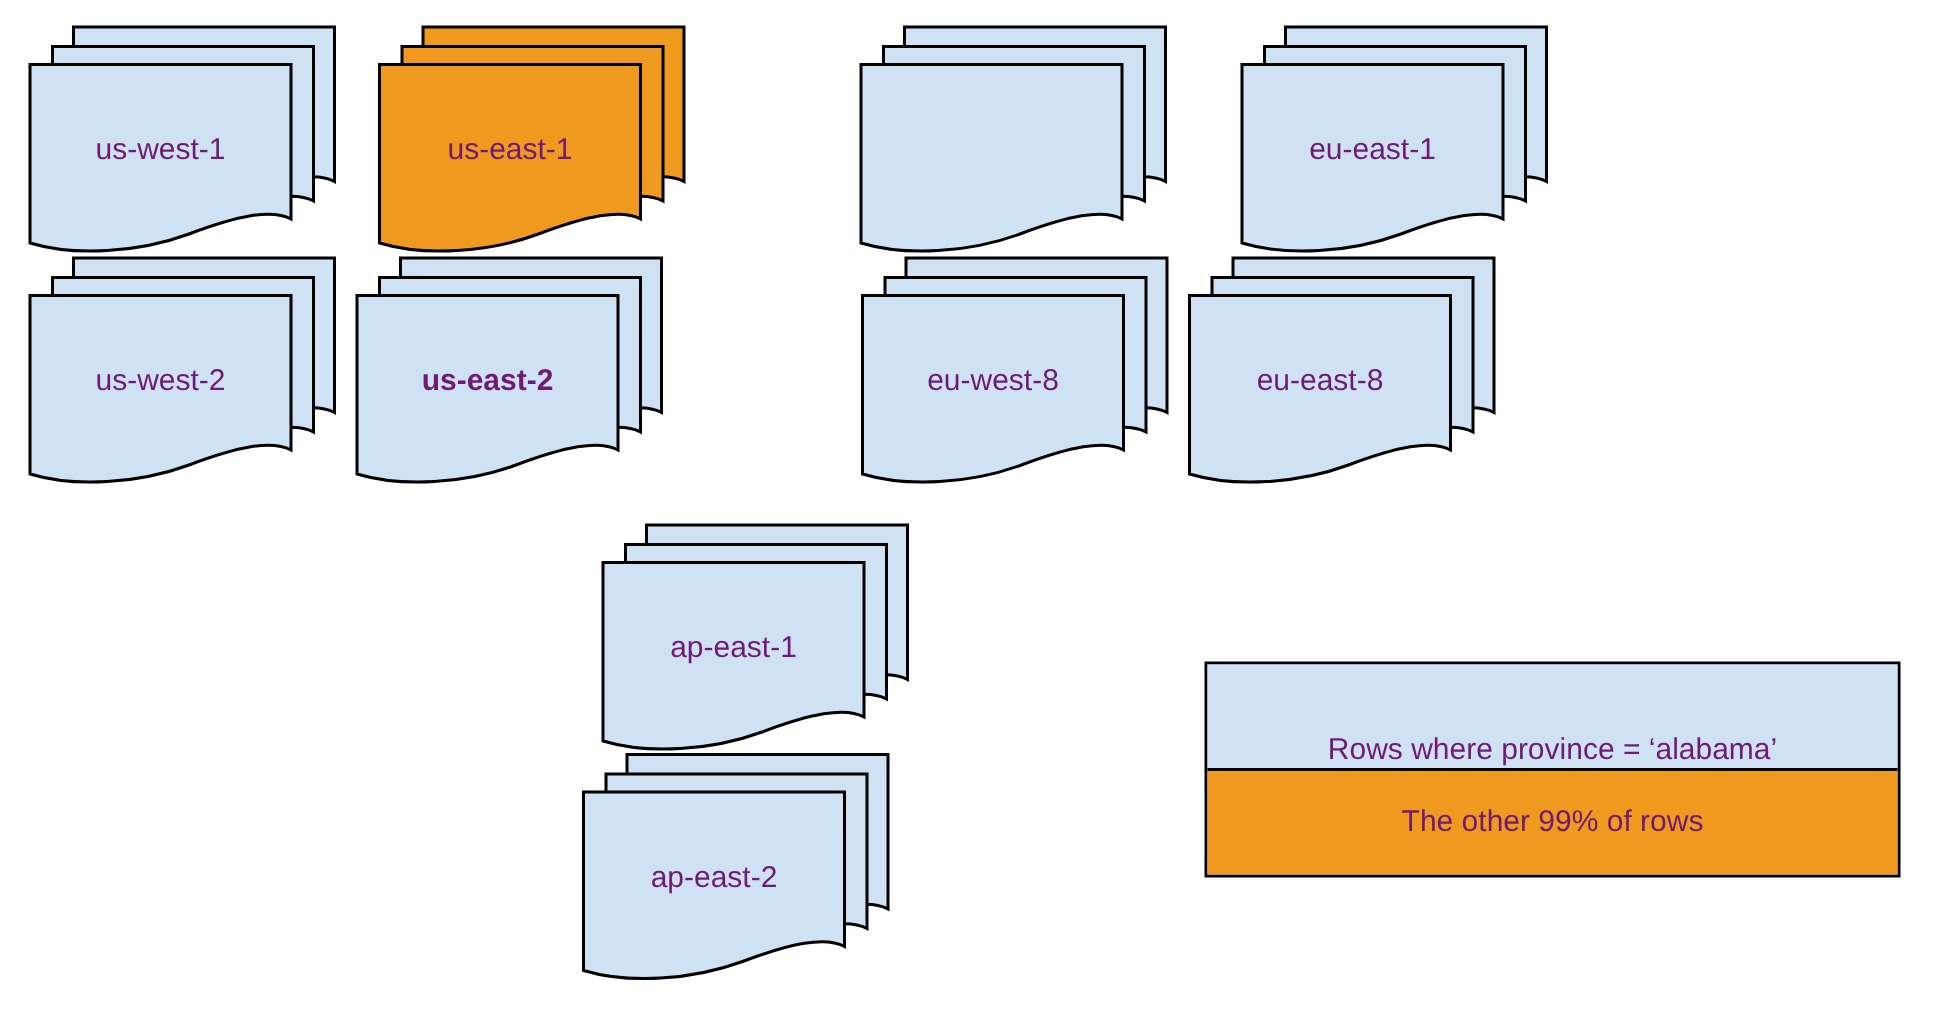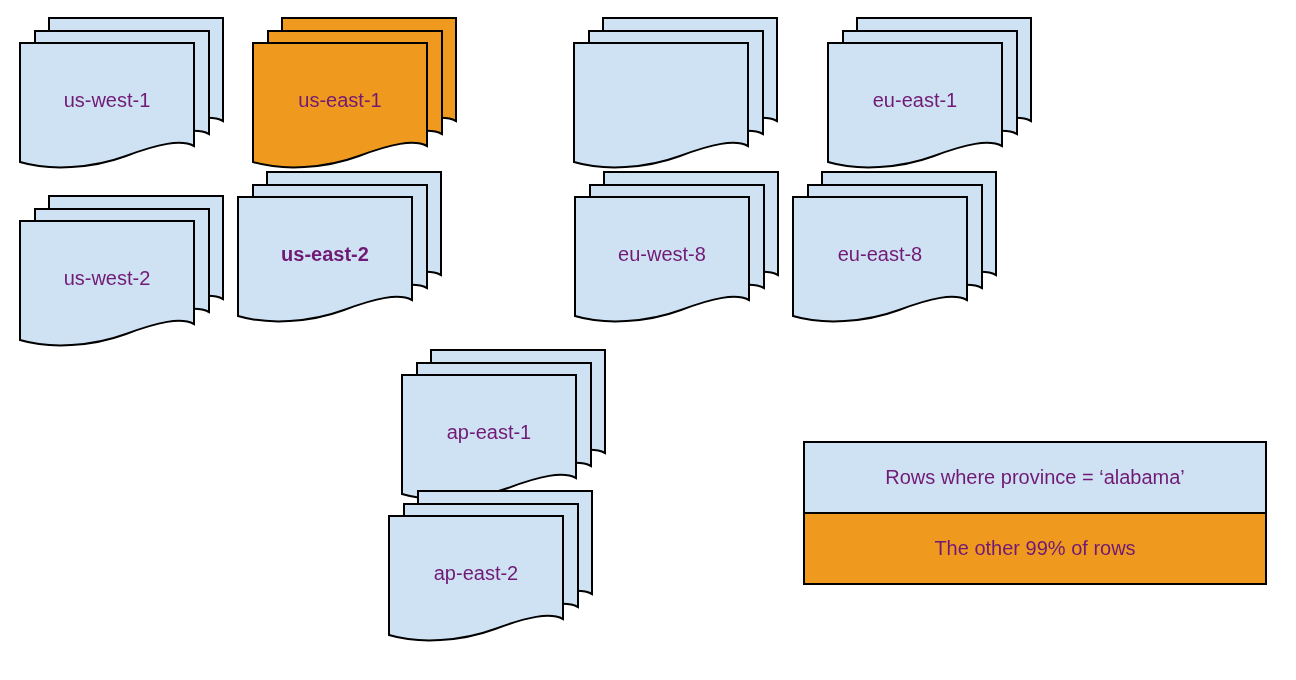--- a/index.html
+++ b/index.html
@@ -62,20 +62,21 @@
   .legend-row {
     height: 69px;
     display: flex;
     align-items: center;
     justify-content: center;
     font-size: 20px;
     box-sizing: border-box;
   }
   .legend-row.blue {
     background: var(--region_blue, #CFE2F3);
+    align-items: flex-end;
   }
   .legend-row.orange {
     background: var(--highlight_orange, #F0991F);
     border-top: 2px solid var(--stroke, #000000);
     height: 71px;
     justify-content: center;
   }
   .defs-svg {
     position: absolute;
     width: 0;
@@ -121,21 +122,21 @@
 
   <div class="stack blue" style="left:802px; top:17px;margin-left:25px;">
     <svg width="205" height="152" viewBox="0 0 205 152">
       <use href="#docpath" transform="translate(30,1)"></use>
       <use href="#docpath" transform="translate(16,14)"></use>
       <use href="#docpath" transform="translate(1,26)"></use>
     </svg>
     <span class="stack-label">eu-east-1</span>
   </div>
 
-  <div class="stack blue" style="left:19px; top:171px;margin-top:24px;">
+  <div class="stack blue" style="left:19px; top:171px;">
     <svg width="205" height="152" viewBox="0 0 205 152">
       <use href="#docpath" transform="translate(30,1)"></use>
       <use href="#docpath" transform="translate(16,14)"></use>
       <use href="#docpath" transform="translate(1,26)"></use>
     </svg>
     <span class="stack-label">us-west-2</span>
   </div>
 
   <div class="stack blue" style="left:237px; top:171px;font-weight:bold;">
     <svg width="205" height="152" viewBox="0 0 205 152">
@@ -166,21 +167,21 @@
 
   <div class="stack blue" style="left:401px; top:349px;text-align:right;">
     <svg width="205" height="152" viewBox="0 0 205 152">
       <use href="#docpath" transform="translate(30,1)"></use>
       <use href="#docpath" transform="translate(16,14)"></use>
       <use href="#docpath" transform="translate(1,26)"></use>
     </svg>
     <span class="stack-label">ap-east-1</span>
   </div>
 
-  <div class="stack blue" style="left:388px; top:490px;">
+  <div class="stack blue" style="left:388px; top:502px;">
     <svg width="205" height="152" viewBox="0 0 205 152">
       <use href="#docpath" transform="translate(30,1)"></use>
       <use href="#docpath" transform="translate(16,14)"></use>
       <use href="#docpath" transform="translate(1,26)"></use>
     </svg>
     <span class="stack-label">ap-east-2</span>
   </div>
 
   <div id="legend">
     <div class="legend-row blue">

